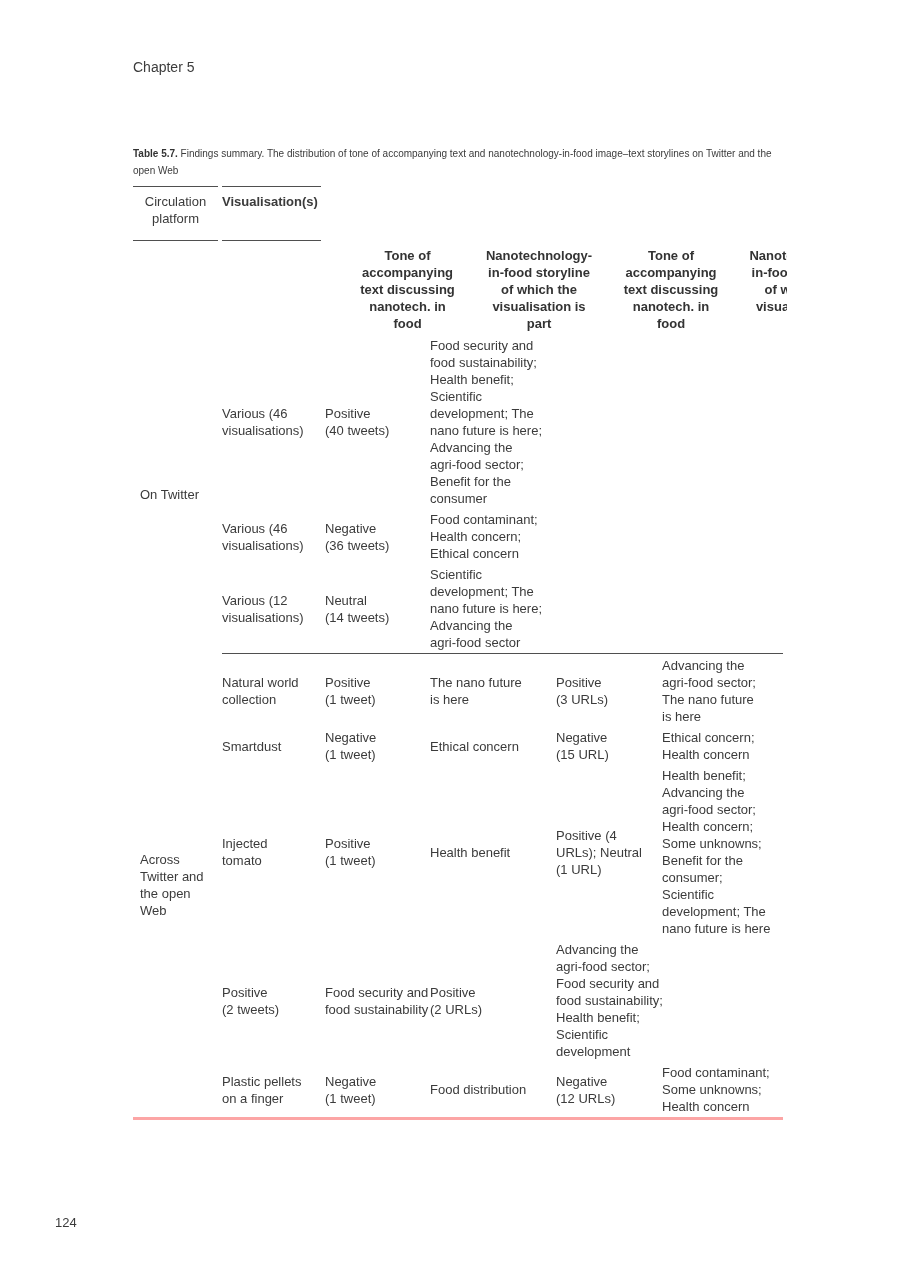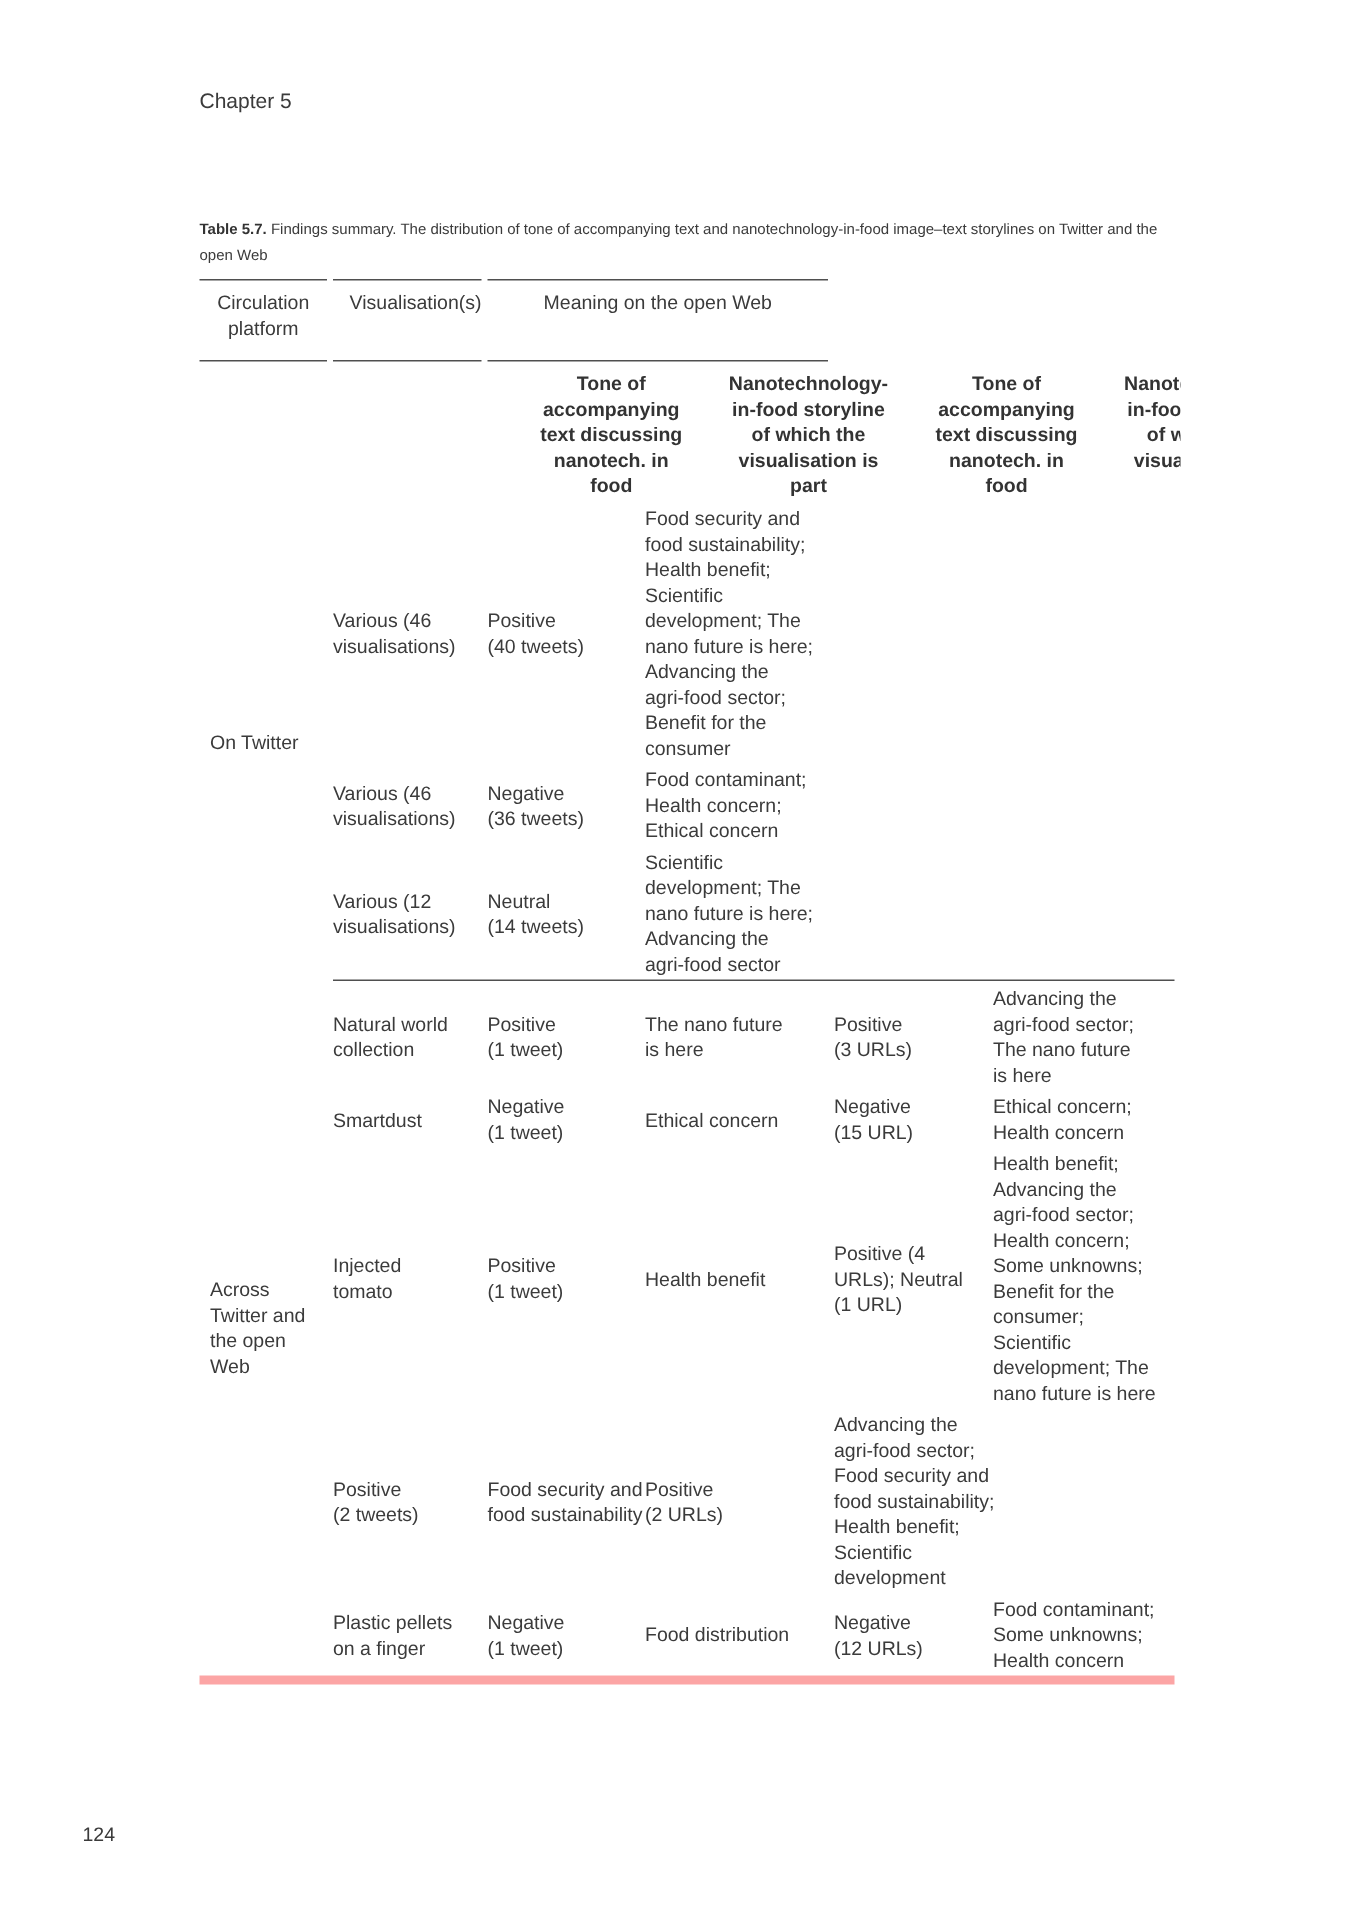--- a/index.html
+++ b/index.html
@@ -16,32 +16,32 @@
 
   .caption {
     position:absolute; left:133px; top:145px; width:658px;
     font-size:10px; line-height:17px;
   }
   .cap-label { font-weight:bold; color:#333333; }
 
   .tbl {
     position:absolute; left:133px; top:186px; width:650px;
     font-size:13px; line-height:17px;
-    border-bottom:6px solid #fca5a5;
+    border-bottom:3px solid #fca5a5;
   }
 
   .hrow1 { display:grid; grid-template-columns:85px 99px 227px 227px; column-gap:4px; }
   .hrow1 > div {
     border-top:1px solid #4f4f4f;
     border-bottom:1px solid #4f4f4f;
     padding:6px 0 13px;
     text-align:center;
     white-space:pre;
   }
-  .hrow1 .left { text-align:right; }
+  .hrow1 .left { text-align:left;font-weight:bold; }
 
   .hrow2 {
     display:grid; grid-template-columns:85px 99px 101px 122px 102px 121px;
     column-gap:20px; padding:6px 0 3px;
   }
   .h2 { font-weight:bold; color:#333333; text-align:center; white-space:pre; }
 
   .section { display:flex; }
   .plat {
     width:85px; margin-right:4px; flex:0 0 85px;
@@ -67,21 +67,20 @@
   <div class="chapter">Chapter 5</div>
 
   <div class="caption"><span class="cap-label">Table 5.7.</span><span> Findings summary. The distribution of tone of accompanying text and nanotechnology-in-food image–text storylines on Twitter and the open Web</span></div>
 
   <div class="tbl">
 
     <div class="hrow1">
       <div>Circulation
 platform</div>
       <div class="left">Visualisation(s)</div>
-      <div>Meaning on the open Web</div>
     </div>
 
     <div class="hrow2">
       <div></div>
       <div></div>
       <div class="h2">Tone of
 accompanying
 text discussing
 nanotech. in
 food</div>

